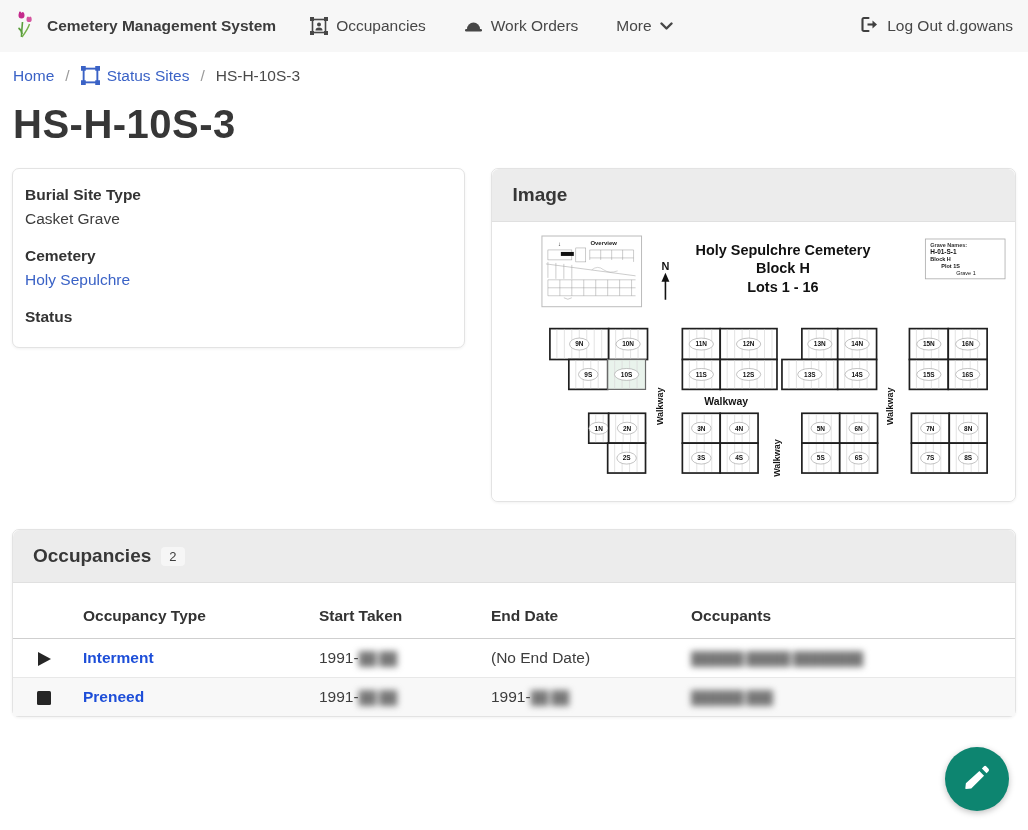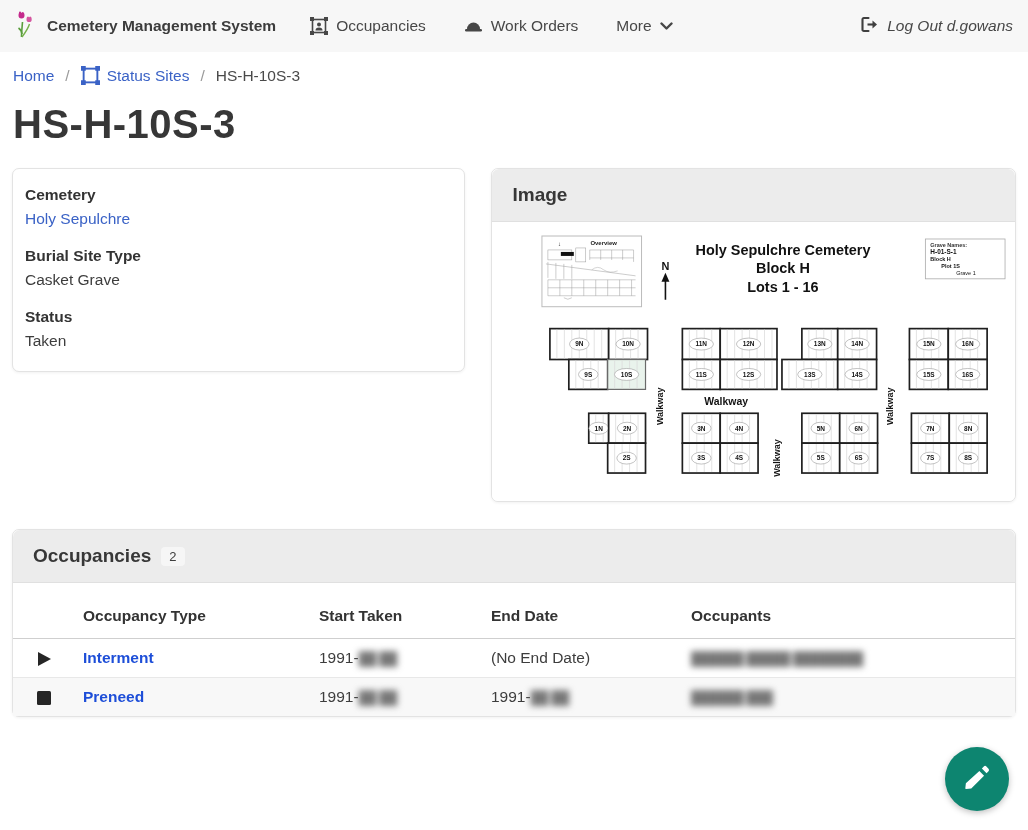--- a/index.html
+++ b/index.html
@@ -20,21 +20,21 @@
     padding: 8px 15px;
   }
   .brand { display: flex; align-items: center; gap: 10px; margin-right: 34px; }
   .brand-title { font-size: 15.5px; font-weight: bold; color: #3c3c3c; }
   .nav-item {
     display: flex; align-items: center; gap: 8px;
     margin-right: 38px; font-size: 15.5px; color: #474747; cursor: pointer;
   }
   .nav-item svg { display: block; }
   .nav-right { margin-left: auto; display: flex; align-items: center; gap: 8px;
-    font-size: 15.5px; color: #474747; cursor: pointer; font-style: italic; }
+    font-size: 15.5px; color: #474747; cursor: pointer; }
 
   
   .breadcrumb {
     display: flex; align-items: center; gap: 11px;
     padding: 0 13px; margin-top: 14px; font-size: 15.5px;
   }
   .crumb { display: flex; align-items: center; gap: 7px; }
   .crumb-sep { color: #9a9a9a; }
   .crumb-current { color: #4a4a4a; }
 
@@ -181,30 +181,29 @@
   <span class="crumb-sep">/</span>
   <span class="crumb-current">HS-H-10S-3</span>
 </div>
 
 <h1 class="page-title">HS-H-10S-3</h1>
 
 <div class="main-row">
 
   <div class="card details-card">
     <div class="field">
+      <div class="field-label">Burial Site Type</div>
+      <div class="field-value">Casket Grave</div>
+    </div>
+    <div class="field">
       <div class="field-label">Cemetery</div>
       <div class="field-value"><span class="link">Holy Sepulchre</span></div>
     </div>
     <div class="field">
-      <div class="field-label">Burial Site Type</div>
-      <div class="field-value">Casket Grave</div>
-    </div>
-    <div class="field">
       <div class="field-label">Status</div>
-      <div class="field-value">Taken</div>
     </div>
   </div>
 
   <div class="card image-card">
     <div class="card-header">
       <span>Image</span>
     </div>
     <div class="image-body">
       <svg id="plot-map" width="487" height="275" viewBox="0 0 489 276">
 

